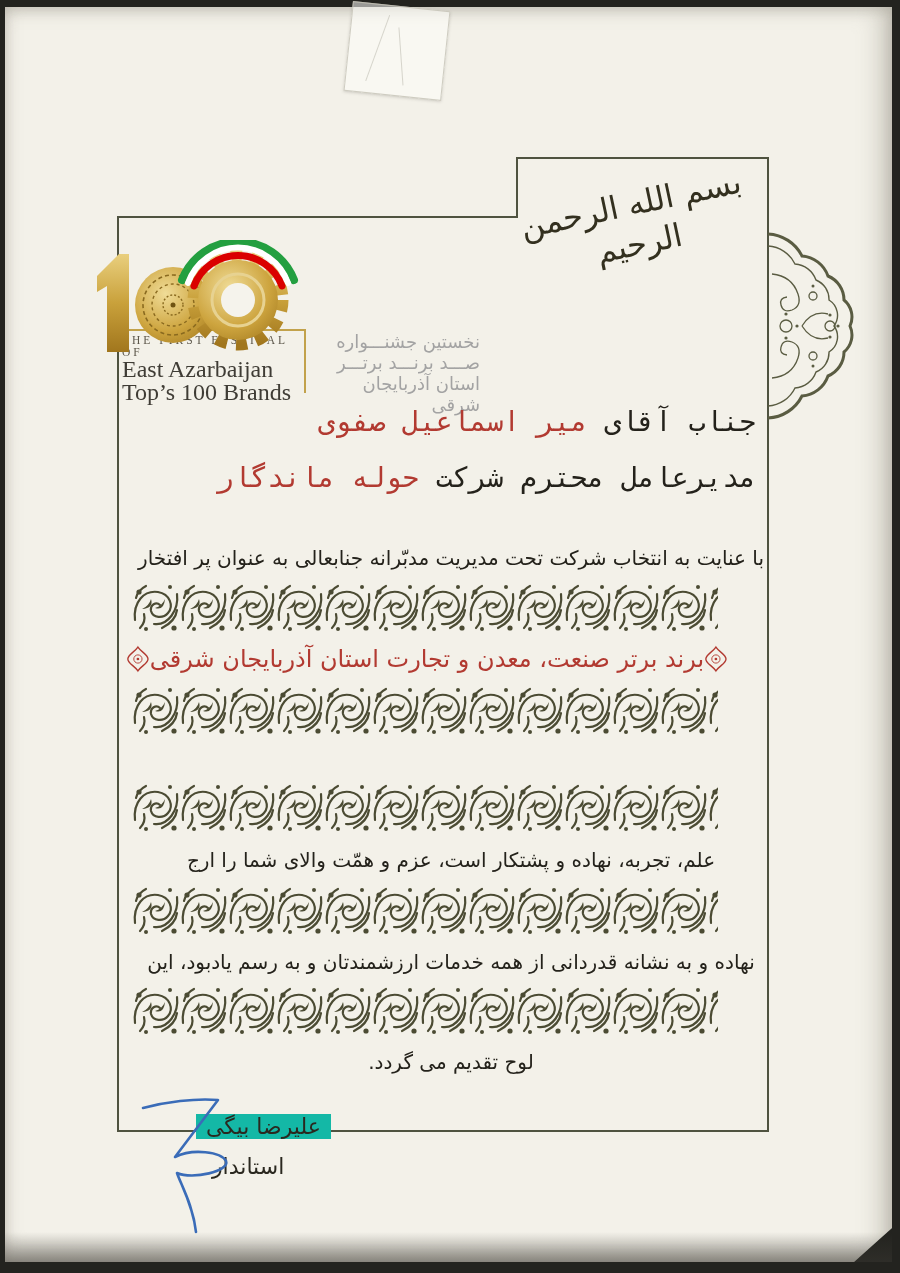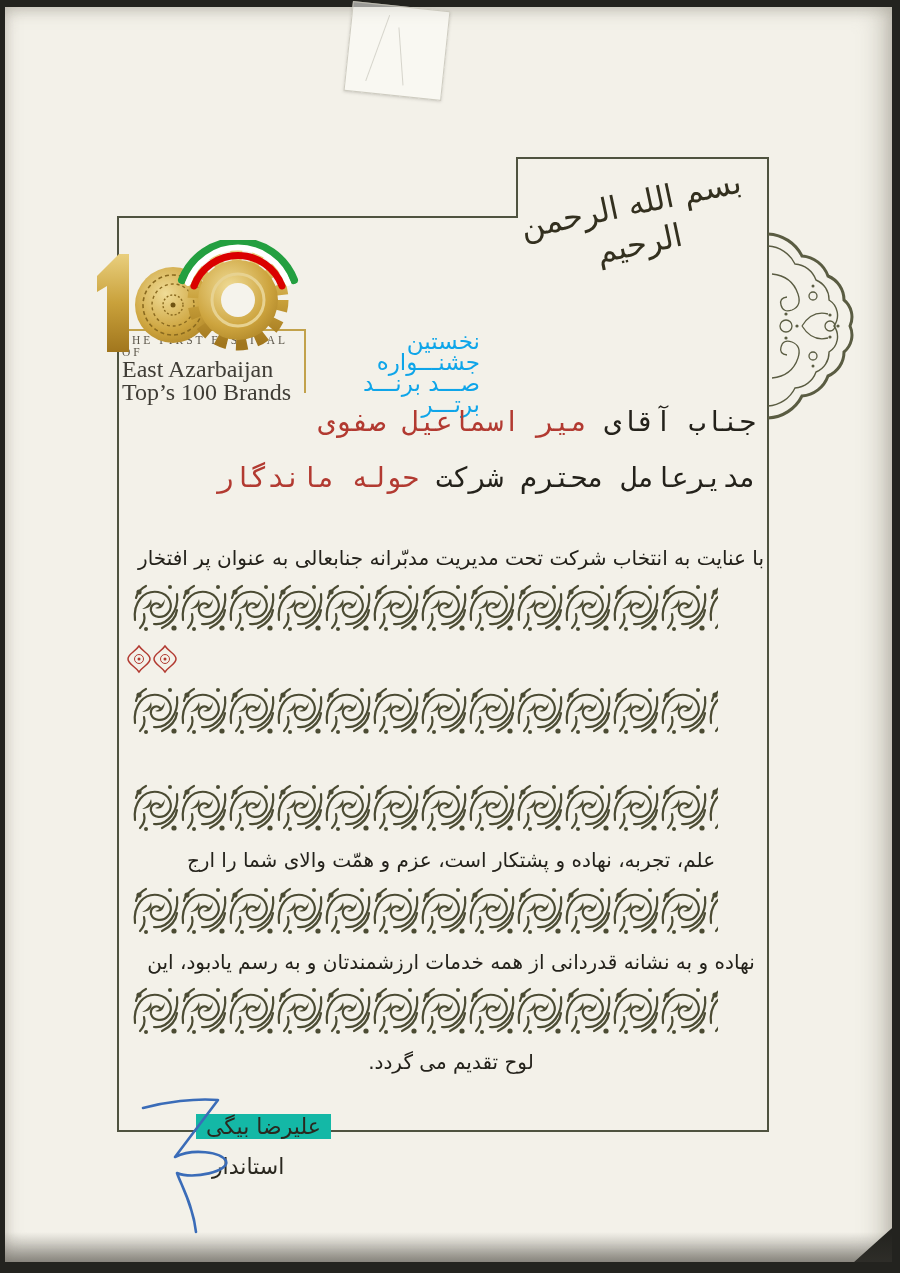--- a/index.html
+++ b/index.html
@@ -19,22 +19,22 @@
   .redline{left:126px;width:602px;display:flex;align-items:center;z-index:3;}
   .redline .txt{flex:1;text-align:center;font-size:24px;color:#b23a31;white-space:nowrap;}
   .recipient{left:320px;width:436px;text-align:right;font-size:28px;line-height:40px;white-space:nowrap;z-index:3;font-family:Liberation Mono, monospace;}
   .red{color:#b23a31;}
   .bismillah{left:516px;top:184px;width:238px;transform:rotate(-12deg);text-align:center;
              font-size:32px;line-height:1.25;color:#33301f;z-index:3;}
   .logo-box{left:118px;top:329px;width:188px;height:64px;border-top:2px solid #c2a24b;border-right:2px solid #c2a24b;
             padding:3px 8px 0 4px;box-sizing:border-box;z-index:3;color:#45413a;}
   .logo-box .l1{font-family:"Liberation Serif",serif;font-size:11.5px;letter-spacing:3px;color:#5b564a;}
   .logo-box .l2,.logo-box .l3{font-family:"Liberation Serif",serif;font-size:24px;line-height:23px;color:#3f3c35;}
-  .logo-fa{left:312px;top:331px;width:168px;direction:rtl;text-align:right;font-size:23px;line-height:21px;
-           color:#0ea5e9;z-index:3;}
+  .logo-fa{left:312px;top:331px;width:168px;direction:rtl;text-align:right;font-size:18px;line-height:21px;
+           color:#a3a3a3;z-index:3;}
   .sig-name{left:196px;top:1114px;background:#14b8a6;padding:0 10px;font-size:22px;color:#2a281f;z-index:4;direction:rtl;}
   .sig-title{left:212px;top:1154px;font-size:22px;color:#2a281f;z-index:4;direction:rtl;}
   .tape{left:348px;top:6px;width:96px;height:88px;background:rgba(253,253,250,.55);
         border:1px solid rgba(195,192,180,.8);transform:rotate(6deg);z-index:7;
         box-shadow:0 1px 3px rgba(90,88,78,.25);}
   .tape .crease{position:absolute;background:rgba(180,177,165,.5);}
 </style>
 </head>
 <body>
 
@@ -135,20 +135,21 @@
 
   <div class="abs logo-box">
     <div class="l1">THE FIRST FESTIVAL OF</div>
     <div class="l2">East Azarbaijan</div>
     <div class="l3">Top’s 100 Brands</div>
   </div>
 
   <div class="abs logo-fa">
     <div>نخستین جشنـــواره</div>
     <div>صـــد برنـــد برتـــر</div>
+    <div>استان آذربایجان شرقی</div>
   </div>
 
   <div class="abs fa recipient" style="top:404px">
     <span>جناب آقای </span><span class="red">میر اسماعیل صفوی</span>
   </div>
   <div class="abs fa recipient" style="top:460px">
     <span>مدیرعامل محترم شرکت </span><span class="red">حوله ماندگار</span>
   </div>
 
   <div class="abs fa bodyline" style="top:536px">با عنایت به انتخاب شرکت تحت مدیریت مدبّرانه جنابعالی به عنوان پر افتخار</div>
@@ -156,20 +157,21 @@
   <svg class="abs band" style="top:582px">
       <rect width="586" height="50" fill="url(#floralPat)"></rect>
     </svg>
 
   <div class="abs redline" style="top:636px;height:46px">
     <svg width="26" height="32" viewBox="0 0 26 30">
       <path d="M13 2 C17 8 24 10 24 15 C24 20 17 22 13 28 C9 22 2 20 2 15 C2 10 9 8 13 2 Z" fill="none" stroke="#b23a31" stroke-width="1.5"></path>
       <circle cx="13" cy="15" r="4.5" fill="none" stroke="#b23a31" stroke-width="1"></circle>
       <circle cx="13" cy="15" r="1.5" fill="#b23a31"></circle>
     </svg>
+    <div class="fa txt">برند برتر صنعت، معدن و تجارت استان آذربایجان شرقی</div>
     <svg width="26" height="32" viewBox="0 0 26 30">
       <path d="M13 2 C17 8 24 10 24 15 C24 20 17 22 13 28 C9 22 2 20 2 15 C2 10 9 8 13 2 Z" fill="none" stroke="#b23a31" stroke-width="1.5"></path>
       <circle cx="13" cy="15" r="4.5" fill="none" stroke="#b23a31" stroke-width="1"></circle>
       <circle cx="13" cy="15" r="1.5" fill="#b23a31"></circle>
     </svg>
   </div>
 
   <svg class="abs band" style="top:685px">
       <rect width="586" height="50" fill="url(#floralPat)"></rect>
     </svg>

